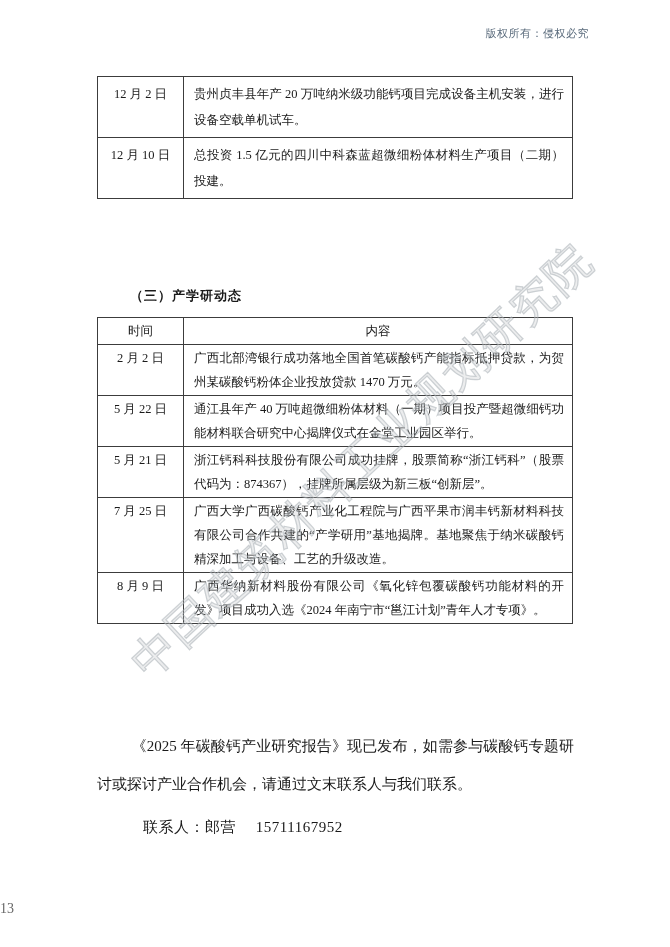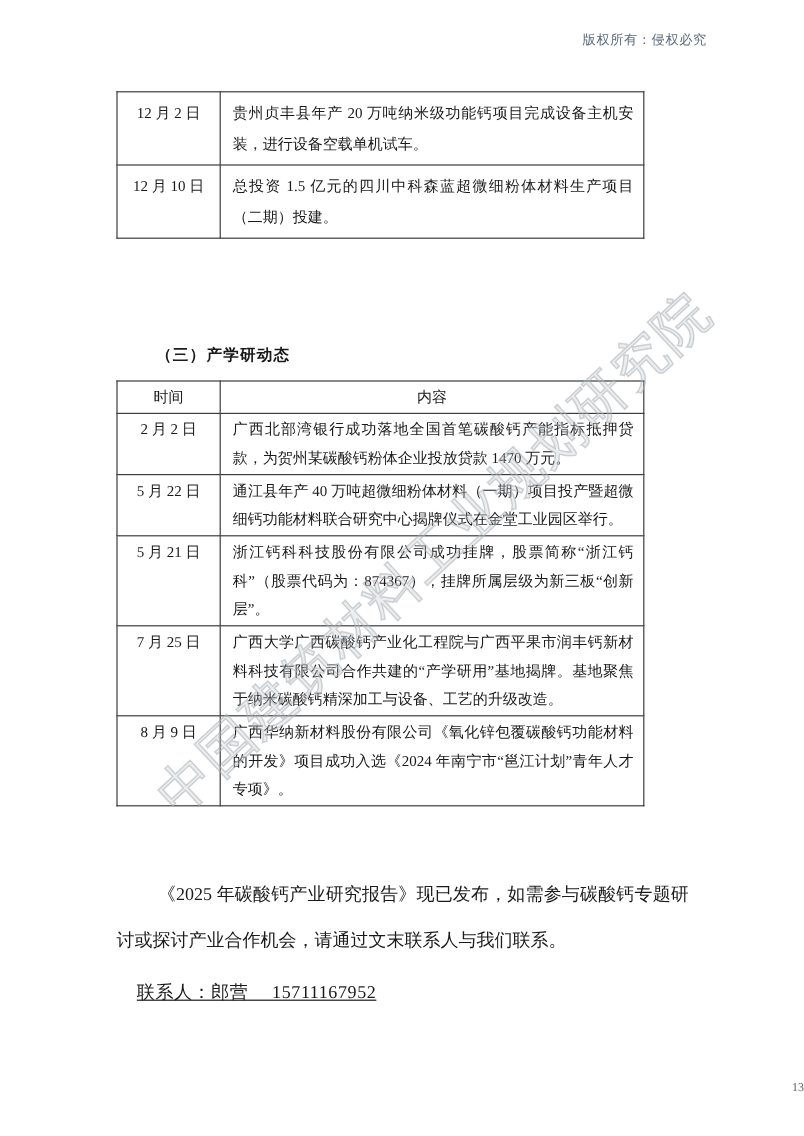--- a/index.html
+++ b/index.html
@@ -17,21 +17,21 @@
     position: absolute;
     top: 26px;
     right: 81px;
     font-size: 11px;
     letter-spacing: 0.5px;
     color: #5a6b7c;
   }
   table.doc-table {
     position: absolute;
     left: 97px;
-    width: 440px;
+    width: 476px;
     border-collapse: collapse;
     table-layout: fixed;
   }
   table.doc-table td, table.doc-table th {
     border: 1px solid #3c3c3c;
     vertical-align: top;
     font-size: 12.5px;
     font-weight: normal;
   }
   .t1 { top: 76px; }
@@ -56,33 +56,32 @@
     left: 97px;
     top: 727px;
     width: 477px;
     font-size: 15px;
     line-height: 38px;
     text-indent: 2.3em;
     text-align: justify;
   }
   .contact-line {
     position: absolute;
-    left: 114px;
+    left: 143px;
     top: 818px;
     font-size: 15px;
     letter-spacing: 0.5px;
-    text-decoration: underline;
   }
   .page-number {
     position: absolute;
     left: 0;
     top: 901px;
     width: 100%;
-    text-align: right;
-    font-size: 10px;
+    text-align: left;
+    font-size: 14px;
     color: #666666;
   }
   .watermark {
     position: absolute;
     left: 62px;
     top: 445px;
     width: 570px;
     text-align: center;
     font-size: 45px;
     letter-spacing: 2px;

